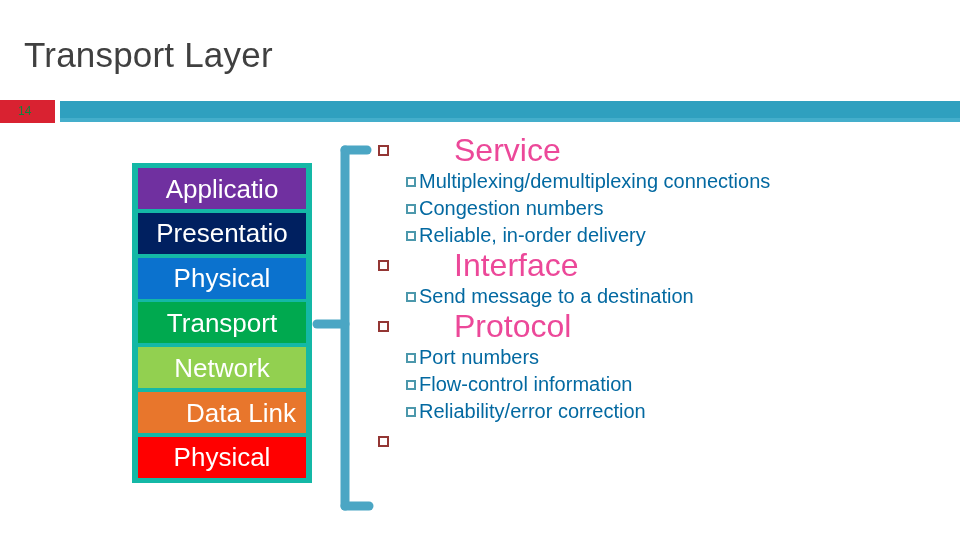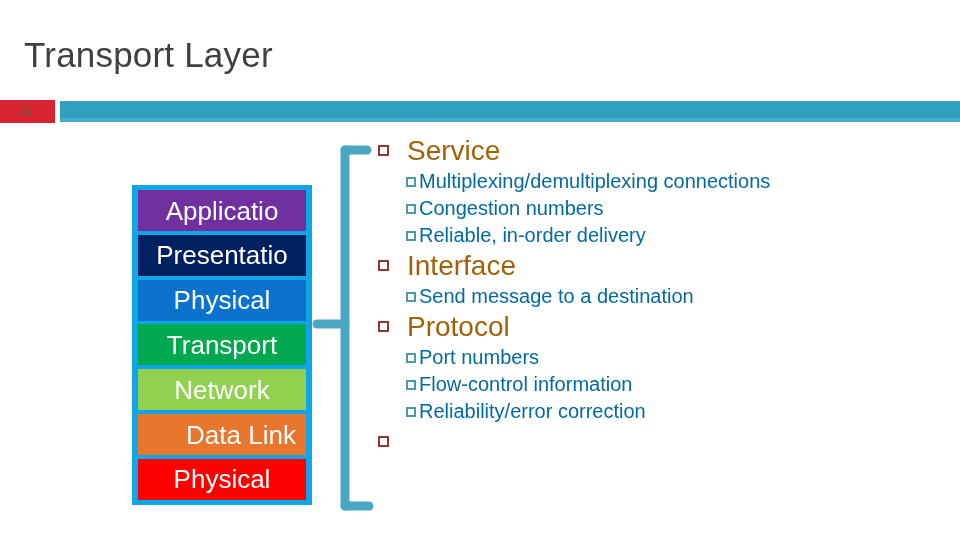--- a/index.html
+++ b/index.html
@@ -121,24 +121,25 @@
   .bullet-l1 .marker {
     width: 11px;
     height: 11px;
     border: 2px solid #943634;
     box-sizing: border-box;
     margin: 11px 18px 0 2px;
     flex: 0 0 auto;
     background: transparent;
   }
   .bullet-l1 .text {
-    font-size: 28px;
+    font-size: 32px;
     line-height: 33px;
-    color: #a16207;
-    white-space: nowrap;
+    color: #ec4899;
+    white-space: nowrap;
+    margin-left: 47px;
   }
   .bullet-l2 {
     display: flex;
     align-items: flex-start;
     margin: 0 0 0 30px;
     min-height: 27px;
   }
   .bullet-l2 .marker {
     width: 10px;
     height: 10px;
@@ -158,21 +159,21 @@
 </head>
 <body>
 
 <div class="slide-title" style="color: rgb(64, 64, 64);">Transport Layer</div>
 
 <div class="header-bar" style="background: rgb(47, 160, 191);"></div>
 <div class="header-bar-underline"></div>
 <div class="slide-number-box" style="background: rgb(217, 34, 49);"></div>
 <div class="slide-number-text">14</div>
 
-<div class="osi-stack" id="osi-stack" style="background: #0ea5e9; margin-top: 22px;">
+<div class="osi-stack" id="osi-stack" style="background: #14b8a6;">
     <div class="osi-layer" style="background: rgb(112, 48, 160);">
       <span class="osi-layer-label">Applicatio</span>
     </div>
     <div class="osi-layer" style="background: rgb(0, 32, 96);">
       <span class="osi-layer-label">Presentatio</span>
     </div>
     <div class="osi-layer" style="background: rgb(11, 114, 206);">
       <span class="osi-layer-label">Physical</span>
     </div>
     <div class="osi-layer" style="background: rgb(0, 169, 79);">

